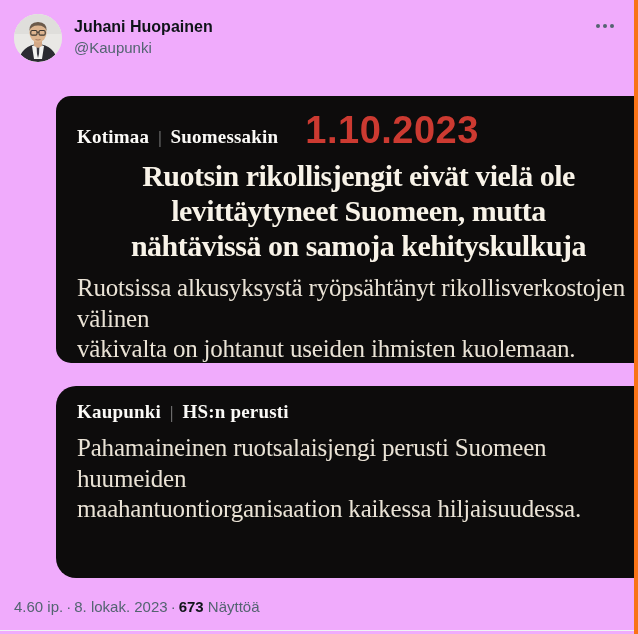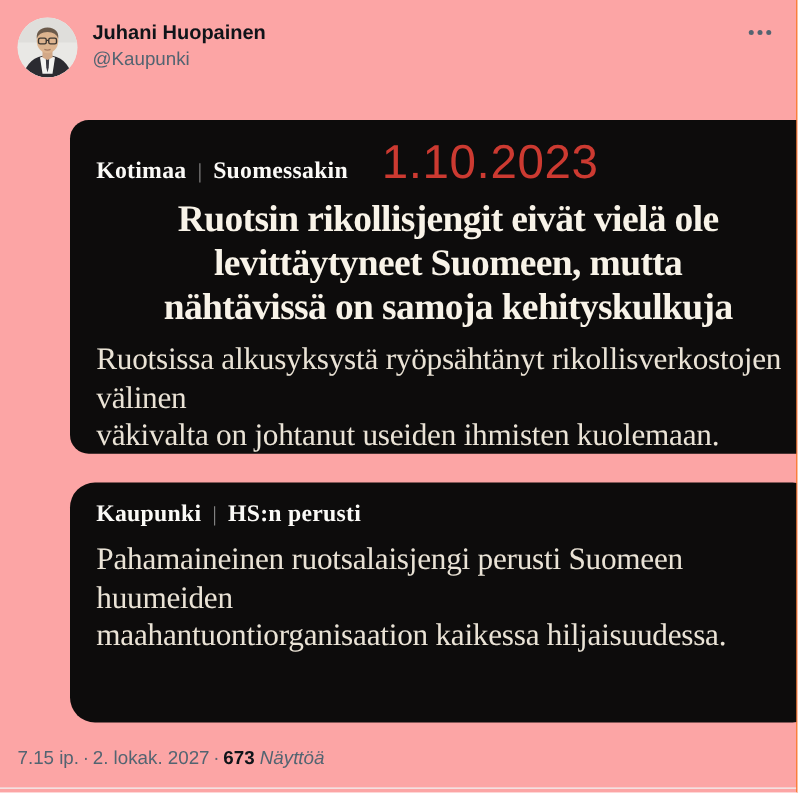--- a/index.html
+++ b/index.html
@@ -1,18 +1,18 @@
 <!DOCTYPE html>
 <html><head>
 <meta charset="utf-8">
 <style>
   html,body { margin:0; padding:0; background:#ffffff; font-family:"Liberation Sans", sans-serif; }
   .tweet {
-    position:relative; width:638px; height:634px; background:#fca5a5;
-    border-right:1px solid #f97316; box-sizing:border-box; overflow:hidden;
+    position:relative; width:638px; height:634px; background:#f0abfc;
+    border-right:4px solid #f97316; box-sizing:border-box; overflow:hidden;
   }
   
   .header { position:absolute; top:14px; left:14px; right:16px; display:flex; align-items:flex-start; }
   .avatar { width:48px; height:48px; border-radius:50%; overflow:hidden; flex:none; background:#e8e7e4; cursor:pointer; }
   .avatar svg { display:block; }
   .names { margin-left:12px; padding-top:3px; }
   .name { font-size:16px; font-weight:bold; color:#0f1419; line-height:20px; cursor:pointer; }
   .handle { font-size:15px; color:#536471; line-height:20px; margin-top:1px; }
   .more { margin-left:auto; margin-top:6px; display:flex; gap:3px; padding:4px; cursor:pointer; }
   .more i { width:4px; height:4px; border-radius:50%; background:#536471; }
@@ -21,35 +21,35 @@
   .card {
     background:#0d0c0c; border-radius:15px; box-sizing:border-box;
     padding:15px 14px 0 21px; overflow:hidden; cursor:pointer;
   }
   .card-1 { height:267px; margin-bottom:23px; }
   .card-2 { height:192px;border-radius:20px; }
   .kicker-row { display:flex; align-items:baseline; }
   .kicker { font-family:"Liberation Serif", serif; font-weight:bold; font-size:19px; color:#fbfaf7; letter-spacing:0.2px; }
   .kicker-sep { font-family:"Liberation Serif", serif; font-weight:normal; font-size:17px; color:#8d8d8d; padding:0 9px; }
   .stamp-date {
-    font-family:"Liberation Sans", sans-serif; font-weight:normal; font-size:38px;
+    font-family:"Liberation Sans", sans-serif; font-weight:bold; font-size:38px;
     margin-left:27px; letter-spacing:0.5px; line-height:1;
   }
   .headline {
     font-family:"Liberation Serif", serif; font-weight:bold; font-size:30px;
     line-height:1.16; letter-spacing:-0.5px; color:#f8f3e8; white-space:pre-line; margin-top:10px;text-align:center;
   }
   .summary {
     font-family:Liberation Serif, serif; font-size:25px; line-height:1.22;
     letter-spacing:-0.2px; color:#eae3d6; white-space:pre-line; margin-top:10px;
   }
   
   .footer { position:absolute; left:14px; top:597px; font-size:15px; color:#536471; line-height:20px; }
   .footer .views-count { font-weight:bold; color:#0f1419; }
-  .footer .views-label { color:#536471;font-style:italic; }
+  .footer .views-label { color:#536471; }
   .sep-dot { padding:0 3px; }
   .bottom-divider { position:absolute; left:0; right:0; top:630px; height:0; border-top:1px solid #eff3f4; }
 </style>
 </head>
 <body>
 
 <article class="tweet">
 
   <div class="header">
     <div class="avatar">
@@ -117,18 +117,18 @@
         <span class="kicker-sep">|</span>
         <span class="kicker">HS:n perusti</span>
       </div>
       <div class="summary">Pahamaineinen ruotsalaisjengi perusti Suomeen huumeiden
 maahantuontiorganisaation kaikessa hiljaisuudessa.</div>
     </div>
 
   </div>
 
   <div class="footer">
-    <span>7.15 ip.</span><span class="sep-dot">·</span><span>2. lokak. 2027</span><span class="sep-dot">·</span><span class="views-count">673</span> <span class="views-label">Näyttöä</span>
+    <span>4.60 ip.</span><span class="sep-dot">·</span><span>8. lokak. 2023</span><span class="sep-dot">·</span><span class="views-count">673</span> <span class="views-label">Näyttöä</span>
   </div>
 
   <div class="bottom-divider"></div>
 
 </article>
 
 </body></html>

